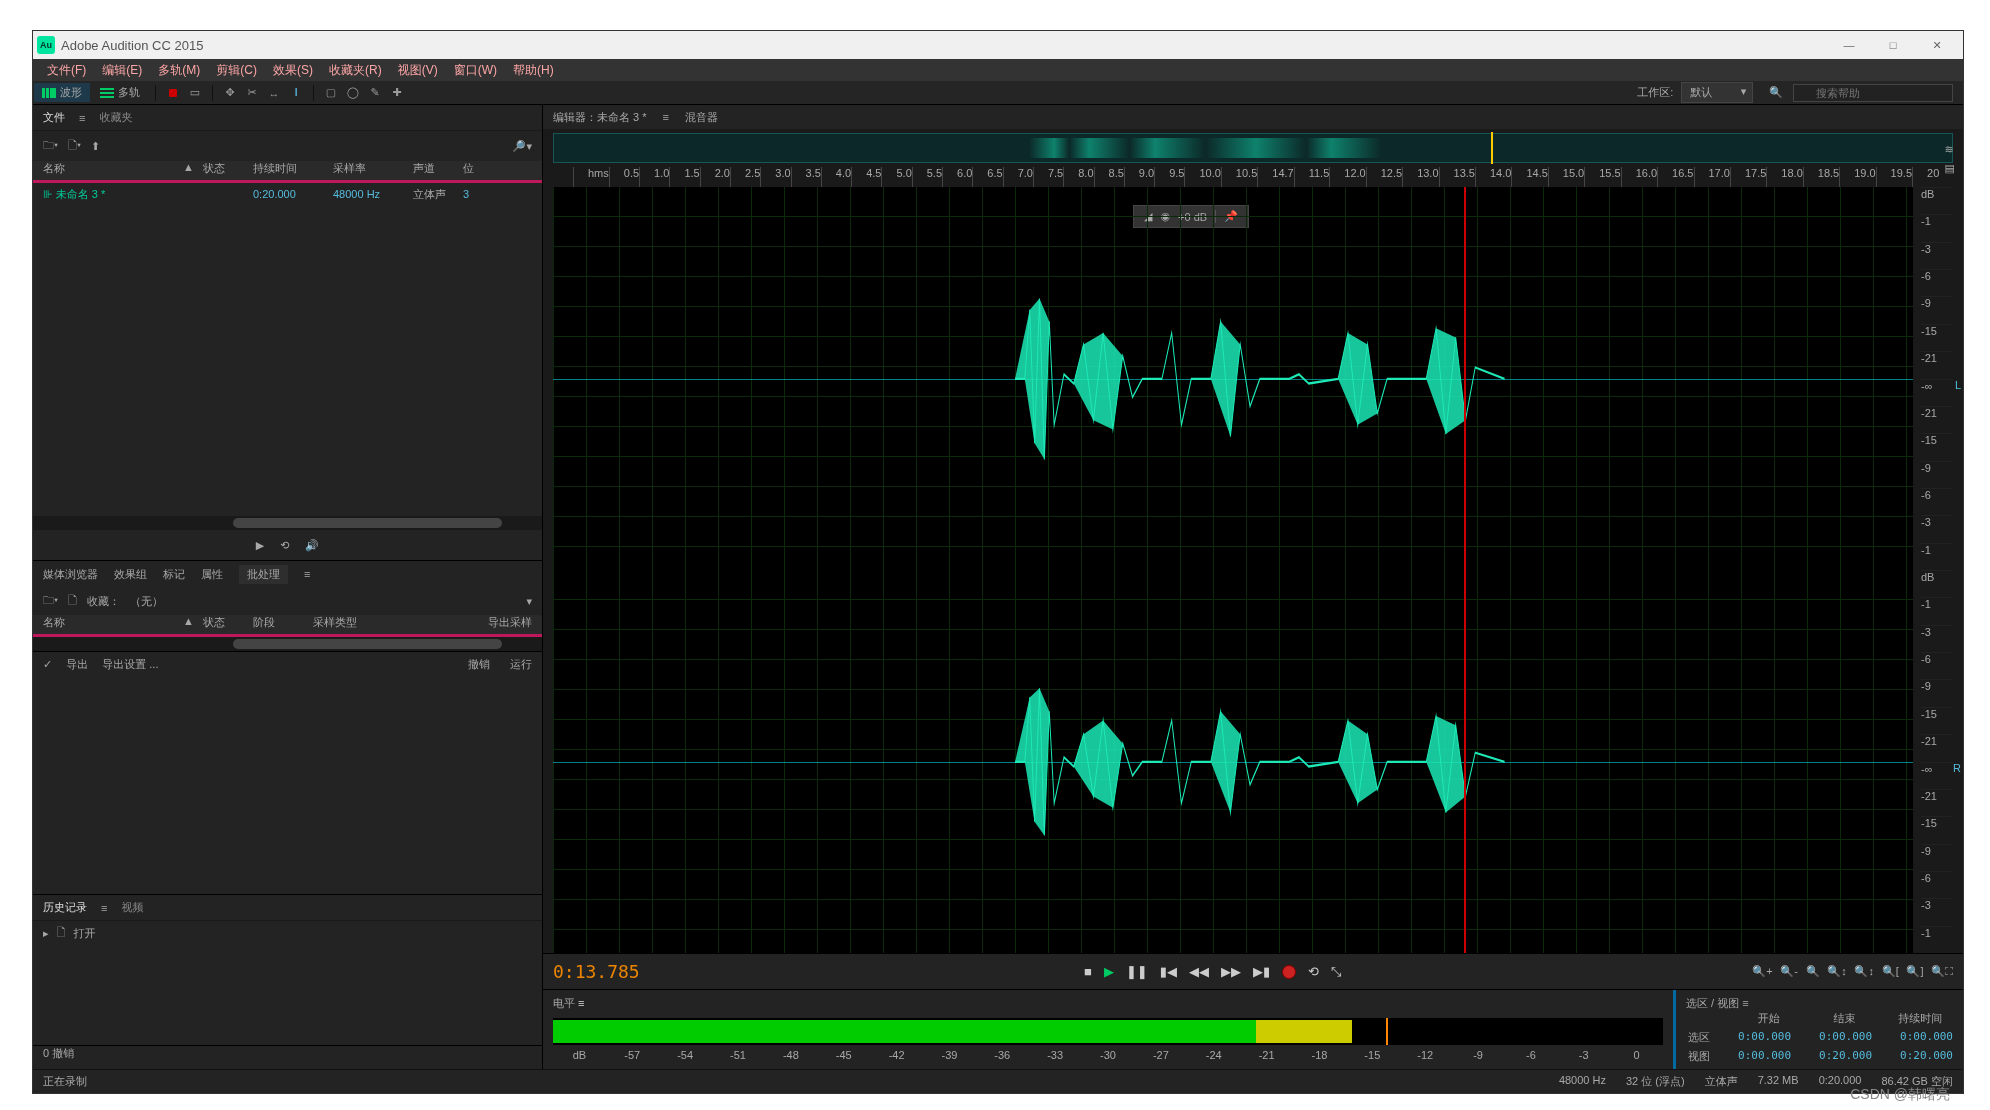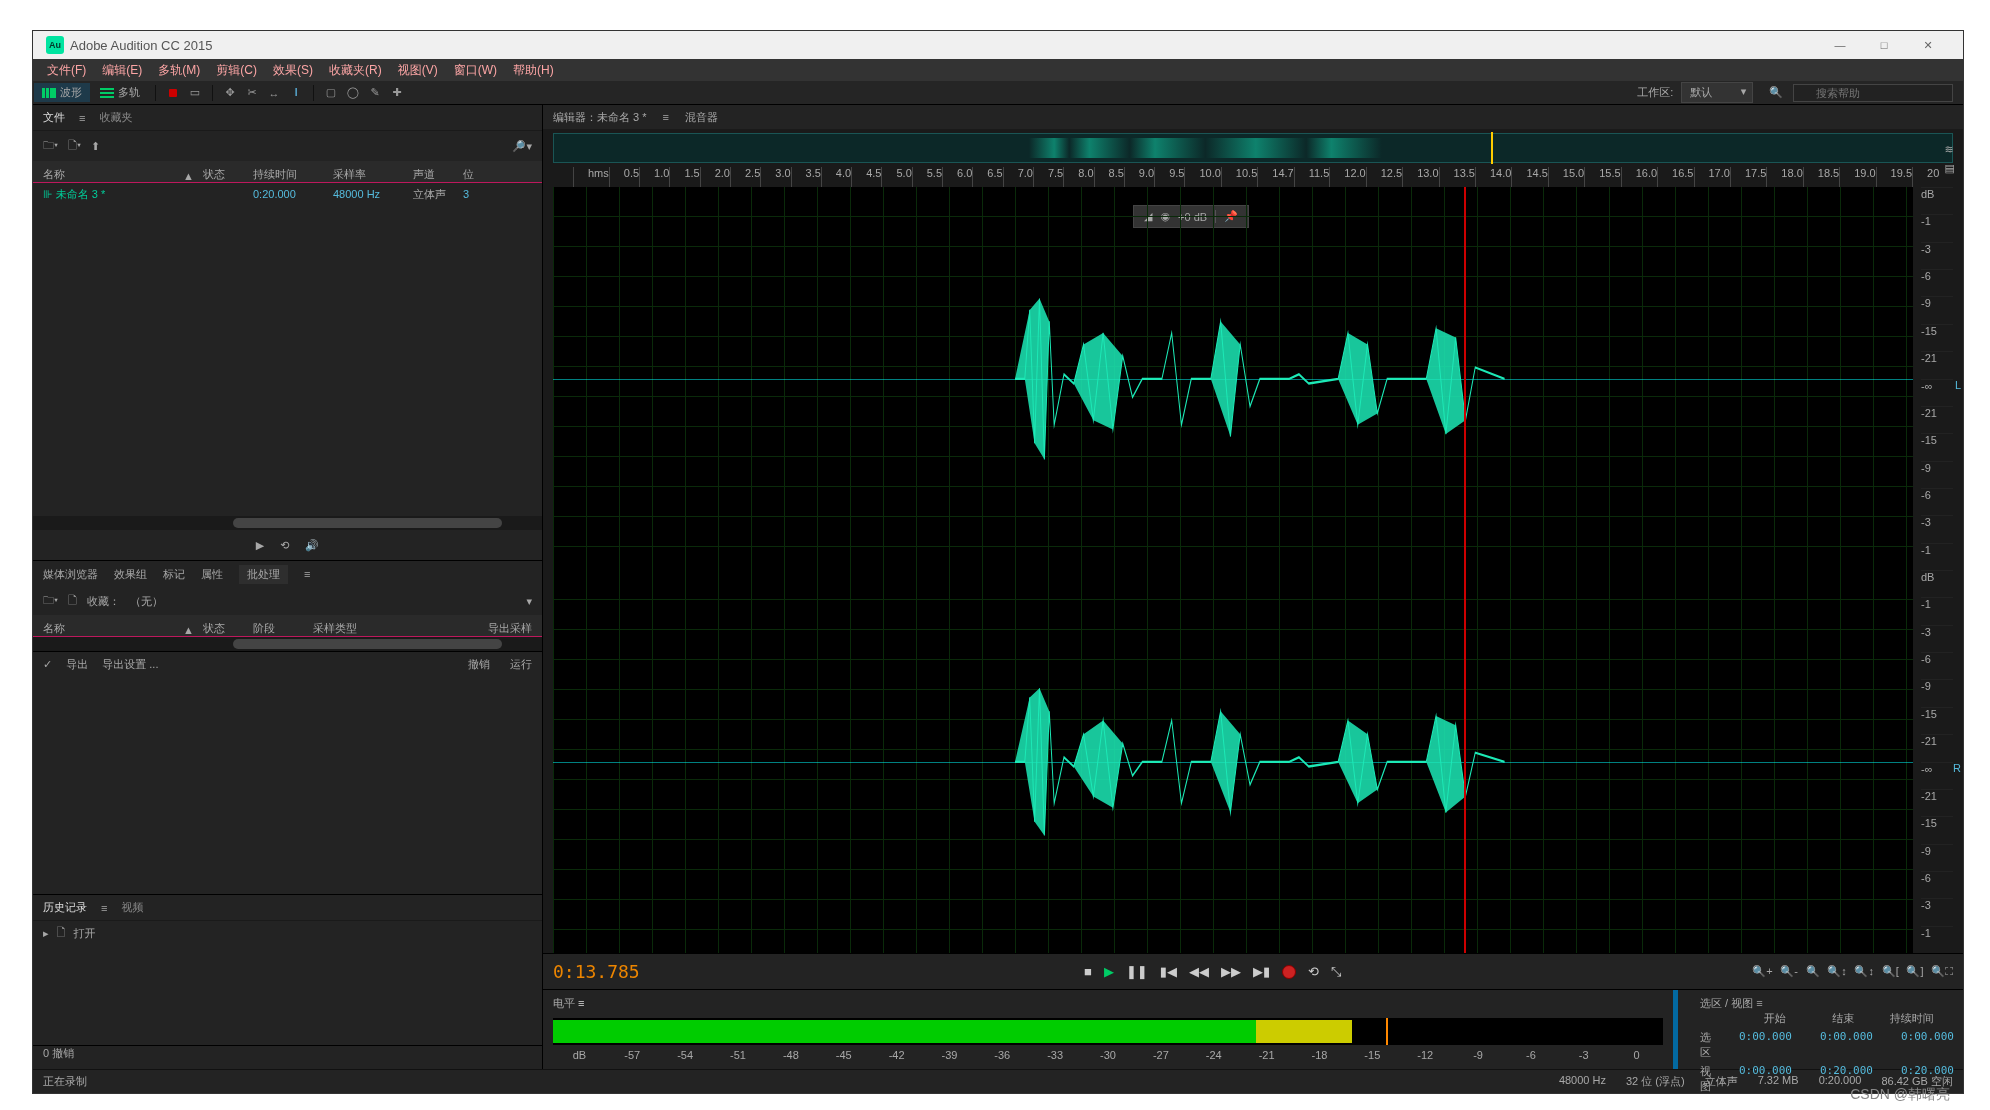--- a/index.html
+++ b/index.html
@@ -1,18 +1,18 @@
 <!DOCTYPE html>
 <html><head>
 <meta charset="utf-8">
 <style>
 *{margin:0;padding:0;box-sizing:border-box;font-family:"Microsoft YaHei",Arial,sans-serif;font-size:11px;color:#a8a8a8;user-select:none}
 body{background:#fff;width:1990px;height:1110px;overflow:hidden}
 .frame{position:absolute;left:32px;top:30px;width:1932px;height:1064px;background:#1a1a1a;display:flex;flex-direction:column;border:1px solid #333}
-.titlebar{height:28px;background:#f0f0f0;display:flex;align-items:center;padding:0 13px;color:#333}
+.titlebar{height:28px;background:#f0f0f0;display:flex;align-items:center;padding:0 4px;color:#333}
 .titlebar .logo{width:18px;height:18px;background:#00e4a0;border-radius:3px;margin-right:6px;display:flex;align-items:center;justify-content:center;color:#003828;font-weight:bold;font-size:9px}
 .titlebar .title{flex:1;color:#555;font-size:13px}
 .winbtn{width:44px;height:28px;display:flex;align-items:center;justify-content:center;color:#666}
 .menubar{height:22px;background:#333;display:flex;align-items:center;padding:0 6px}
 .menubar span{padding:0 8px;color:#fca5a5;font-size:12px}
 .toolbar{height:24px;background:#252525;display:flex;align-items:center;border-bottom:1px solid #000}
 .tb-btn{padding:2px 8px;margin:0 1px;display:flex;align-items:center;gap:4px}
 .tb-btn.active{background:#1e3a4a;color:#6cf}
 .tb-icon{width:14px;height:10px;display:inline-block}
 .wave-ic{background:linear-gradient(90deg,#0c6 20%,transparent 20%,transparent 30%,#0c6 30%,#0c6 50%,transparent 50%,transparent 60%,#0c6 60%)}
@@ -23,21 +23,21 @@
 .workspace-label{margin-left:auto;padding:0 8px;color:#aaa}
 .ws-dd{padding:2px 40px 2px 8px;background:#333;border:1px solid #444;position:relative}
 .ws-dd::after{content:"▾";position:absolute;right:6px}
 .search-box{width:160px;padding:2px 22px;background:#222;border:1px solid #444;margin:0 10px;color:#888}
 .body{flex:1;display:flex;min-height:0}
 .left{width:510px;display:flex;flex-direction:column;background:#232323;border-right:1px solid #000}
 .panel-hdr{height:26px;display:flex;align-items:center;padding:0 10px;background:#232323;border-bottom:1px solid #1a1a1a;gap:14px}
 .panel-hdr .tab{color:#888}
 .panel-hdr .tab.on{color:#ddd}
 .files-tools{height:30px;display:flex;align-items:center;padding:0 10px;gap:10px}
-.files-cols{height:22px;display:flex;align-items:flex-end;padding:0 10px;background:#2a2a2a;font-size:11px;border-bottom:1px solid #be185d}
+.files-cols{height:22px;display:flex;align-items:flex-start;padding:0 10px;background:#2a2a2a;font-size:11px;border-bottom:3px solid #be185d}
 .fc-name{width:140px}
 .fc-sort{width:20px}
 .fc-stat{width:50px}
 .fc-dur{width:80px}
 .fc-rate{width:80px}
 .fc-ch{width:50px}
 .file-row{height:22px;display:flex;align-items:center;padding:0 10px}
 .file-row .fc-dur,.file-row .fc-rate{color:#5bd}
 .file-row .nm{color:#0c9}
 .files-list{flex:1;min-height:80px;background:#232323}
@@ -85,21 +85,21 @@
 .zoom-btns{display:flex;gap:8px;color:#999}
 .bottom{height:80px;display:flex;background:#232323;border-top:1px solid #000}
 .level{flex:1;padding:6px 10px;display:flex;flex-direction:column}
 .lvl-hdr{height:18px;color:#ddd}
 .meter{flex:1;background:#000;position:relative;margin:4px 0}
 .meter-fill{position:absolute;left:0;top:2px;bottom:50%;width:72%;background:linear-gradient(90deg,#0c0 0%,#0c0 88%,#cc0 88%,#cc0 100%)}
 .meter-fill2{position:absolute;left:0;top:52%;bottom:2px;width:72%;background:linear-gradient(90deg,#0c0 0%,#0c0 88%,#cc0 88%,#cc0 100%)}
 .meter-peak{position:absolute;top:0;bottom:0;width:2px;left:75%;background:#f80}
 .meter-scale{height:14px;display:flex;font-size:9px;color:#777}
 .meter-scale span{flex:1;text-align:center}
-.sel-view{width:290px;border-left:5px solid #0369a1;padding:6px 22px;font-size:11px}
+.sel-view{width:290px;border-left:3px solid #0369a1;padding:6px 10px;font-size:11px}
 .sv-row{display:flex;gap:28px;margin:4px 0}
 .sv-row .lab{width:40px;text-align:right}
 .sv-row .val{color:#5bd;width:66px;font-family:monospace}
 .sv-hdr{display:flex;gap:10px;color:#888;margin-bottom:2px}
 .sv-hdr span{width:66px;text-align:center}
 .sv-hdr .lab{width:40px}
 .status{height:24px;background:#232323;display:flex;align-items:center;padding:0 10px;border-top:1px solid #111;font-size:11px}
 .status .r{margin-left:auto;display:flex;gap:20px}
 .watermark{position:absolute;right:40px;bottom:6px;color:#888;font-size:14px}
 </style>

